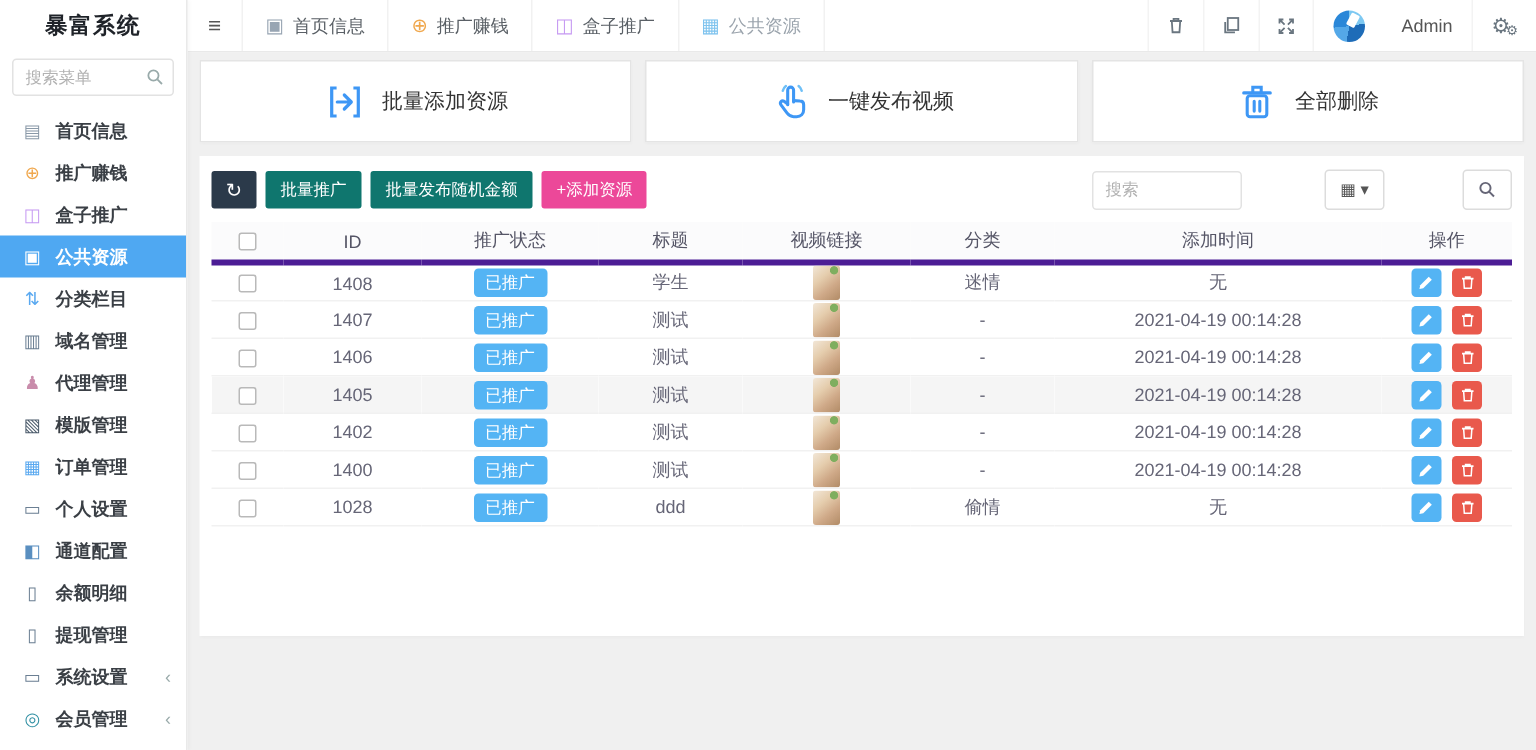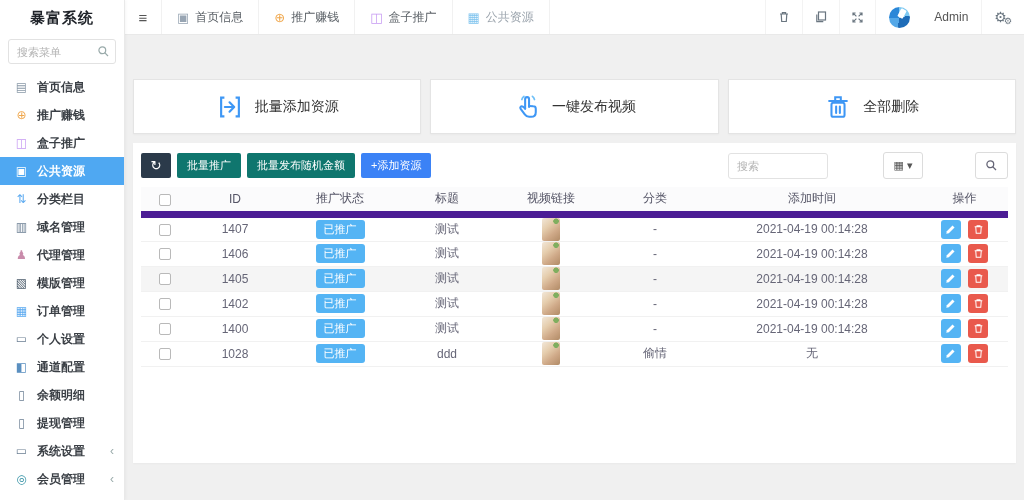--- a/index.html
+++ b/index.html
@@ -32,39 +32,39 @@
   .spacer { flex:1; }
   .nav-actions { display:flex; align-items:stretch; }
   .na-btn { padding:0 11px; display:flex; align-items:center; border-left:1px solid #f3f3f3; cursor:pointer; }
   .admin-chip { display:flex; align-items:center; gap:24px; padding:0 13px; border-left:1px solid #f3f3f3; cursor:pointer; color:#555; font-size:12px; }
   .avatar { width:21px; height:21px; border-radius:50%; background:conic-gradient(#7ec9f2 0 80deg,#1e6cb8 80deg 190deg,#54a8e8 190deg 265deg,#2a87d8 265deg 360deg); position:relative; overflow:hidden; }
   .avatar::after { content:""; position:absolute; left:10px; top:2px; width:6px; height:9px; background:#fff; transform:rotate(28deg); border-radius:1px; }
   .gear { padding:0 12px; display:flex; align-items:center; border-left:1px solid #f3f3f3; color:#6a7680; font-size:14px; cursor:pointer; }
   .gear small { font-size:9px; margin-left:-3px; margin-top:7px; }
 
   
-  .content { flex:1; padding:5px 8px; overflow:hidden;margin-top:39px; }
+  .content { flex:1; padding:5px 8px; overflow:hidden; }
   .cards { display:flex; gap:9px; }
   .card { flex:1; background:#fff; border:1px solid #e4e4e4; height:55px; display:flex; align-items:center; justify-content:center; gap:11px; cursor:pointer; box-shadow:0 1px 2px rgba(0,0,0,.03); }
   .card-label { font-size:14px; color:#333; }
 
   .panel { margin-top:9px; background:#fff; padding:9px 8px 8px; height:320px; box-shadow:0 1px 2px rgba(0,0,0,.03); }
   .toolbar { display:flex; align-items:center; margin-bottom:8px; }
   .btn { height:25px; border:none; border-radius:2px; color:#fff; font-size:11px; padding:0 10px; margin-right:6px; cursor:pointer; font-family:inherit; }
   .btn-dark { background:#2b3a4a; width:30px; padding:0; font-size:13px; line-height:25px; }
   .btn-orange { background:#0f766e; }
-  .btn-blue { background:#3b82f6; }
+  .btn-blue { background:#ec4899; }
   .tb-right { margin-left:auto; display:flex; align-items:center;gap:46px; }
   .tb-search { width:100px; height:26px; border:1px solid #e2e2e2; border-radius:3px; padding:0 8px; font-size:11px; margin-right:9px; outline:none; font-family:inherit; color:#666; }
   .tb-search::placeholder { color:#b2b2b2; }
   .tb-grid { height:27px; width:40px; border:1px solid #dcdcdc; background:#fff; border-radius:3px; margin-right:6px; color:#555; font-size:11px; cursor:pointer; font-family:inherit; }
   .tb-find { height:27px; width:33px; border:1px solid #dcdcdc; background:#fff; border-radius:3px; cursor:pointer; display:flex; align-items:center; justify-content:center; }
 
   table { width:100%; border-collapse:collapse; table-layout:fixed; }
-  th { font-weight:normal; color:#556; height:27px; font-size:12px; background:#fbfbfc; border-bottom:7px solid #4c1d95; }
+  th { font-weight:normal; color:#556; height:27px; font-size:12px; background:#fbfbfc; border-bottom:4px solid #4c1d95; }
   td { text-align:center; height:25px; border-bottom:1px solid #f1f1f1; color:#667; font-size:12px; padding:0; overflow:hidden; white-space:nowrap; }
   tr.hl td { background:#f5f5f5; }
   .cb { display:inline-block; width:12px; height:12px; border:1px solid #b9b9b9; border-radius:2px; background:#fff; vertical-align:middle; cursor:pointer; }
   .badge { display:inline-block; background:#54b4f4; color:#fff; font-size:11px; padding:2px 8px; border-radius:3px; }
   .thumb { display:inline-block; width:18px; height:23px; border-radius:2px; vertical-align:middle; cursor:pointer;
     background: radial-gradient(circle at 78% 14%, #7fae5f 0 2.5px, transparent 3px),
                 linear-gradient(140deg,#f2e7d8 0%,#e5cdad 35%,#cfa988 65%,#b18b66 100%); }
   .act-btn { display:inline-flex; width:20px; height:19px; border-radius:3px; align-items:center; justify-content:center; margin:0 2px; cursor:pointer; vertical-align:middle; }
   .act-edit { background:#54b4f4; }
   .act-del { background:#e9594c; }
@@ -275,20 +275,41 @@
                 <th>标题</th>
                 <th>视频链接</th>
                 <th>分类</th>
                 <th>添加时间</th>
                 <th>操作</th>
 </tr>
             </thead>
           <tbody id="tbody">
   <tr class="">
     <td><span class="cb"></span></td>
+    <td>1408</td>
+    <td><span class="badge">已推广</span></td>
+    <td>学生</td>
+    <td><span class="thumb"></span></td>
+    <td>迷情</td>
+    <td>无</td>
+    <td>
+      <span class="act-btn act-edit">
+                    <svg width="11" height="11" viewBox="0 0 12 12">
+                      <path d="M8.2 1.6l2.2 2.2-6.2 6.2-2.8.6.6-2.8z" fill="#fff"></path>
+                    </svg>
+                  </span>
+      <span class="act-btn act-del">
+                    <svg width="11" height="11" viewBox="0 0 12 12">
+                      <path d="M1.8 3h8.4M4.4 3V1.8h3.2V3M3 3l.5 7h5L9 3" fill="none" stroke="#fff" stroke-width="1.1"></path>
+                    </svg>
+                  </span>
+    </td>
+  </tr>
+  <tr class="">
+    <td><span class="cb"></span></td>
     <td>1407</td>
     <td><span class="badge">已推广</span></td>
     <td>测试</td>
     <td><span class="thumb"></span></td>
     <td>-</td>
     <td>2021-04-19 00:14:28</td>
     <td>
       <span class="act-btn act-edit">
                     <svg width="11" height="11" viewBox="0 0 12 12">
                       <path d="M8.2 1.6l2.2 2.2-6.2 6.2-2.8.6.6-2.8z" fill="#fff"></path>

